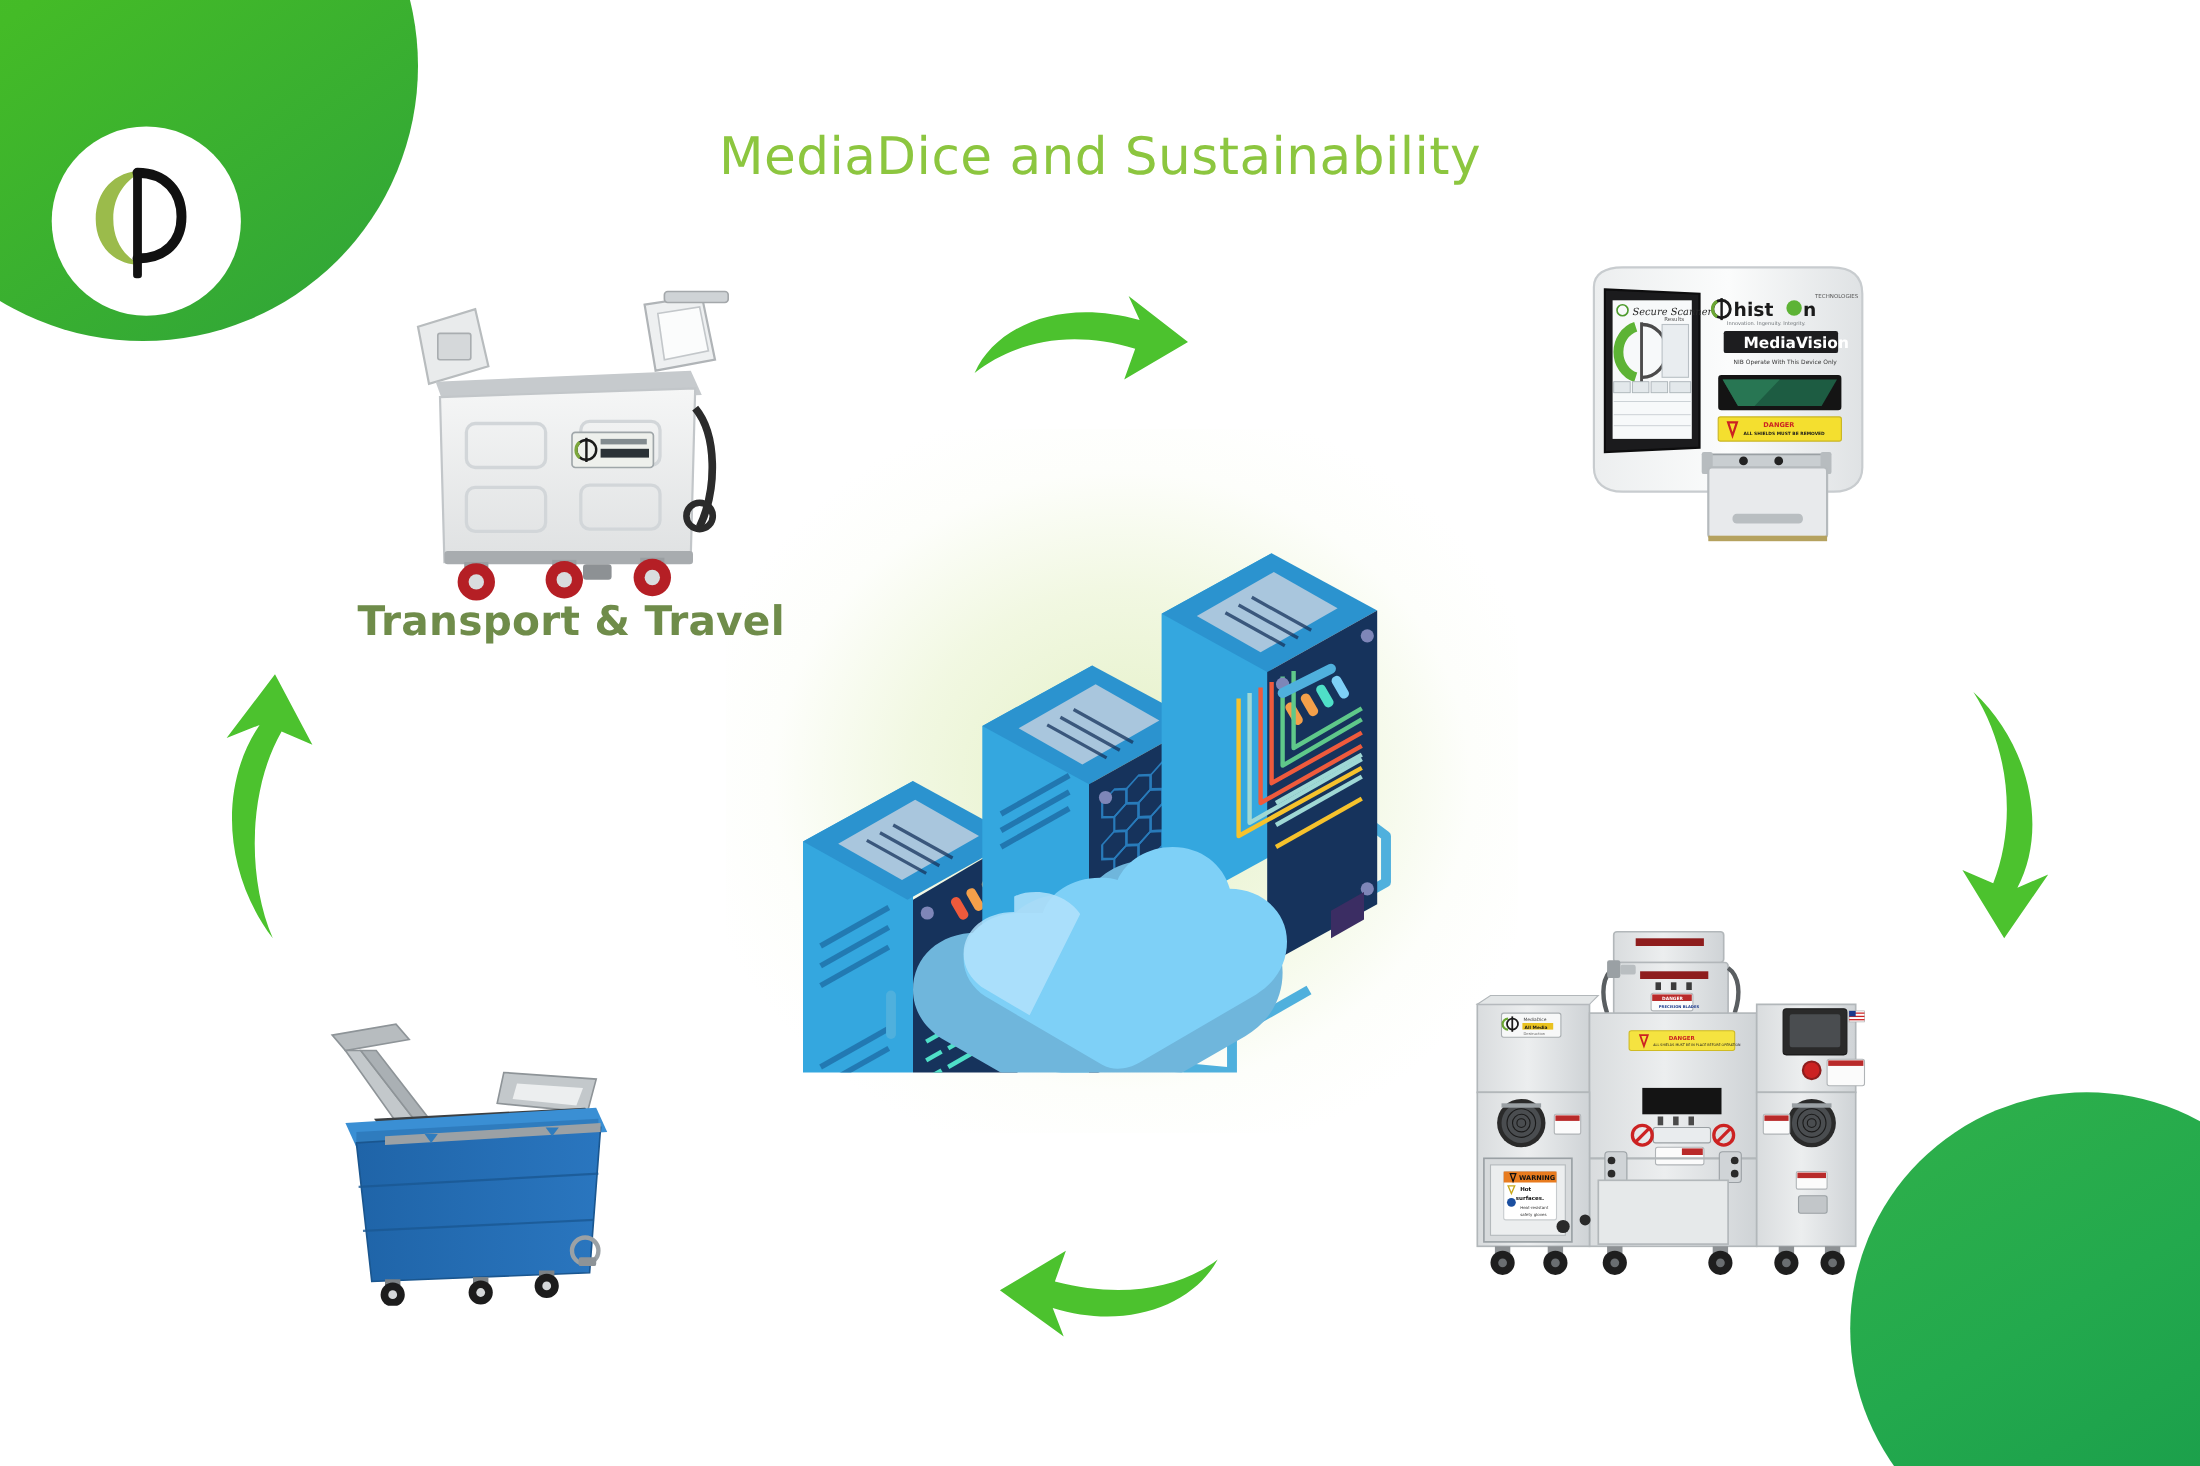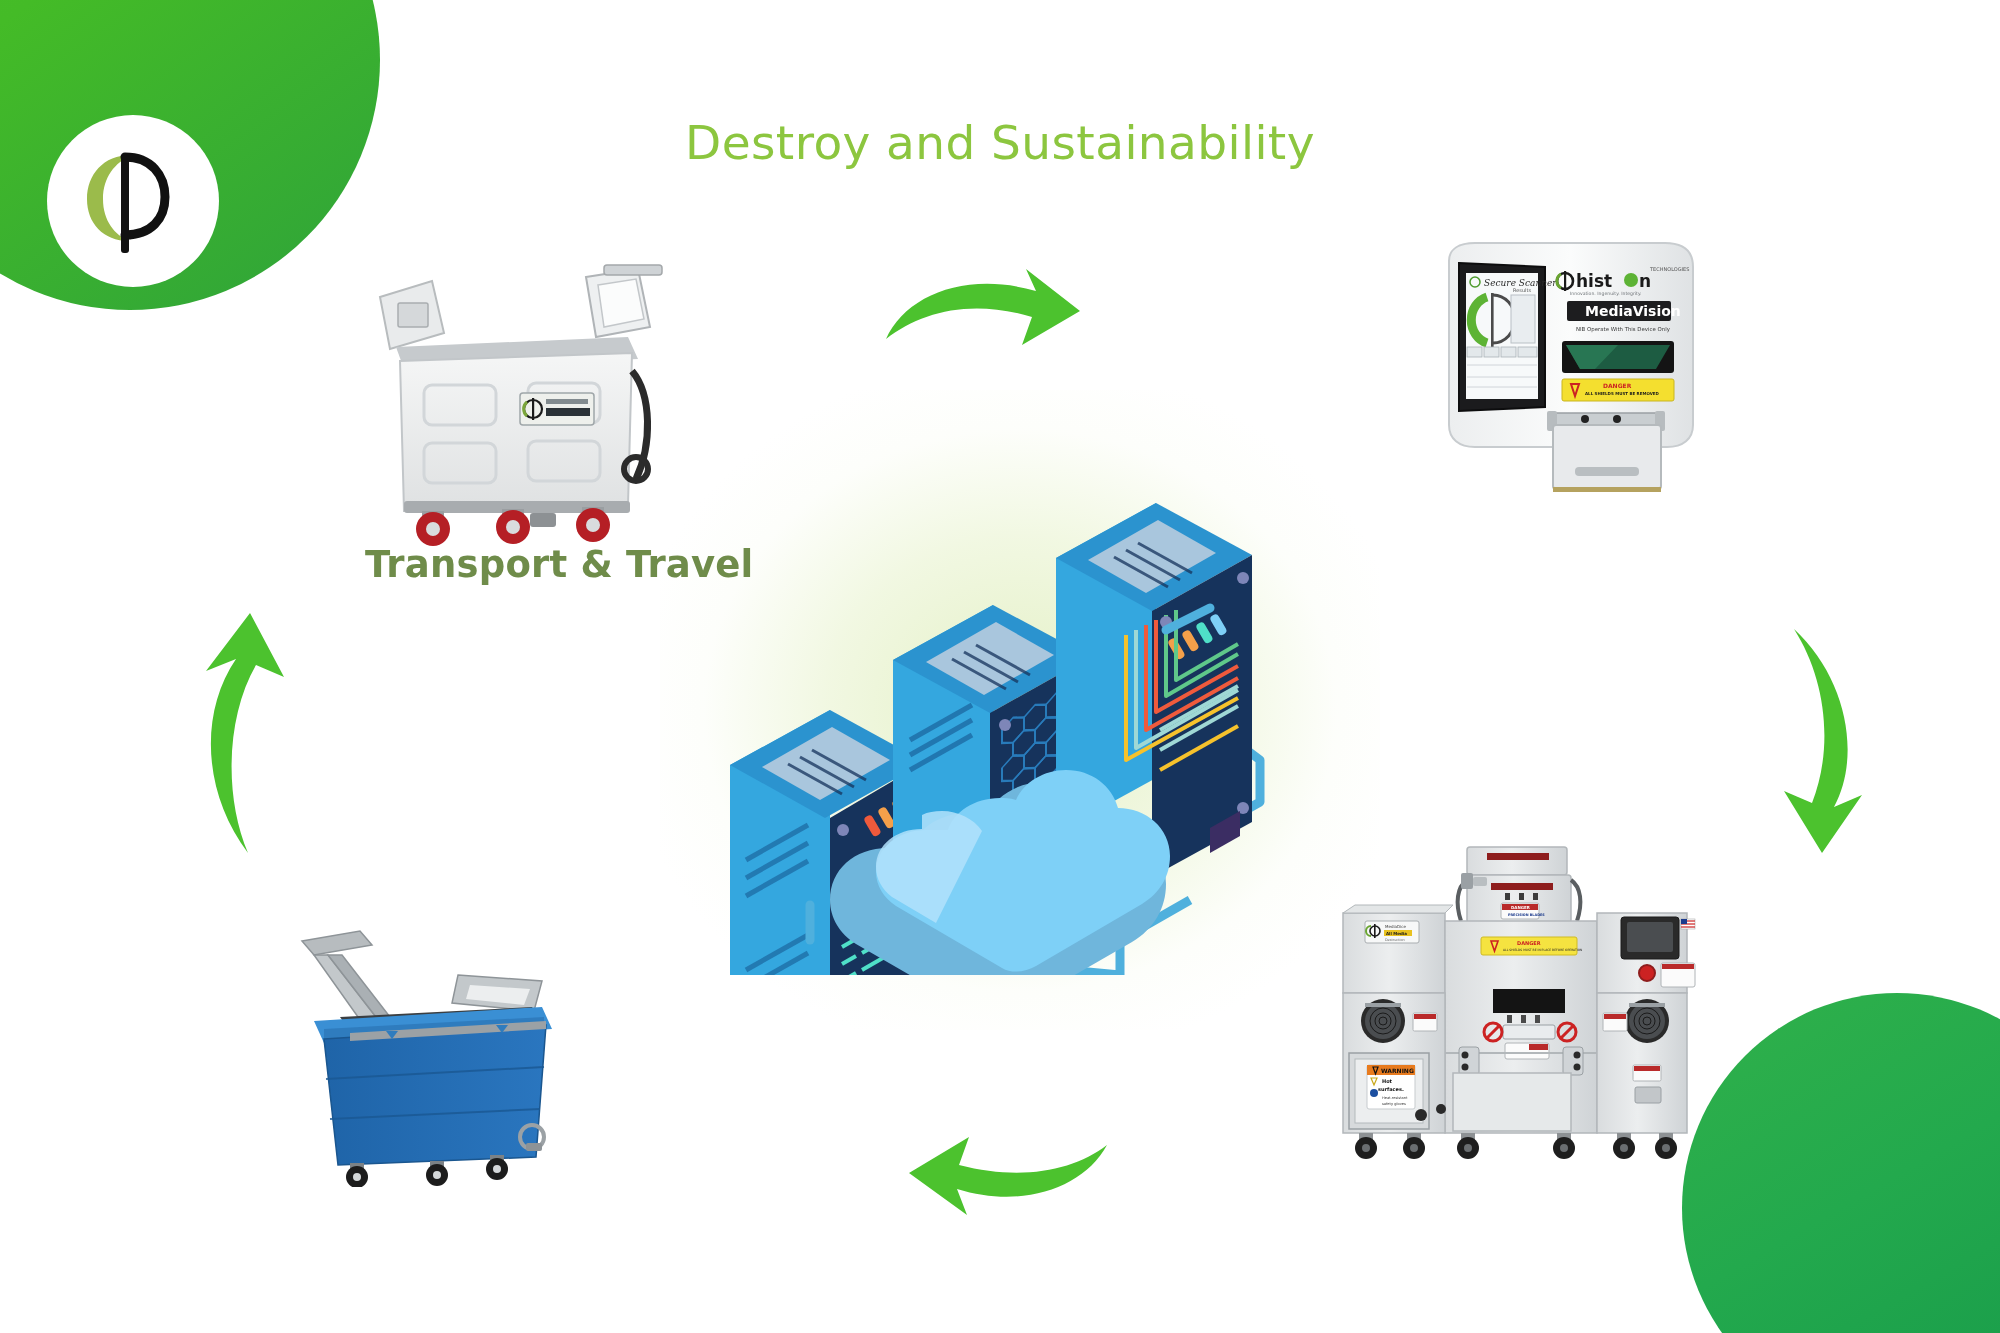--- a/index.html
+++ b/index.html
@@ -54,21 +54,21 @@
   
   .stage-label{
     position:absolute;
     font-size:37px;
     font-weight:700;
     color:#6f8c4a;
     letter-spacing:.2px;
     white-space:nowrap;
     font-family:"DejaVu Sans", sans-serif;
   }
-  #label-transport{ left:325px; top:543px;margin-left:40px; }
+  #label-transport{ left:325px; top:543px; }
   #label-scan{     left:1413px;top:523px; }
   #label-recycle{  left:257px; top:1183px;}
   #label-shred{    left:1333px;top:1180px;}
 
   
   .arrow{position:absolute;}
   #arrow-top   { left:880px;  top:255px;  width:240px; height:120px;}
   #arrow-right { left:1750px; top:615px;  width:170px; height:245px;}
   #arrow-bottom{ left:875px;  top:1105px; width:240px; height:120px;}
   #arrow-left  { left:180px;  top:605px;  width:170px; height:260px;}
@@ -111,21 +111,21 @@
 
       <path d="M62 18 C34 18 18 38 18 62 C18 86 34 104 60 104
                C46 98 34 84 34 62 C34 40 46 26 62 18 Z" fill="#9bbb4b"></path>
 
       <path d="M56 20 C82 20 96 38 96 60 C96 82 82 98 56 98" fill="none" stroke="#111111" stroke-width="9" stroke-linecap="round"></path>
 
       <rect x="52" y="18" width="8" height="98" rx="3" fill="#111111"></rect>
     </svg>
   </div>
 
-  <div id="page-title">Destroy and Sustainability</div>
+  <div id="page-title">MediaDice and Sustainability</div>
 
   <div id="center-glow"></div>
 
   <div id="server-illustration">
     <svg width="640" height="545" viewBox="0 0 640 545">
       <defs>
         <linearGradient id="gBlueTop" x1="0" y1="0" x2="0" y2="1">
           <stop offset="0" stop-color="#33a6e0"></stop>
             <stop offset="1" stop-color="#2b93cf"></stop>
         </linearGradient>

